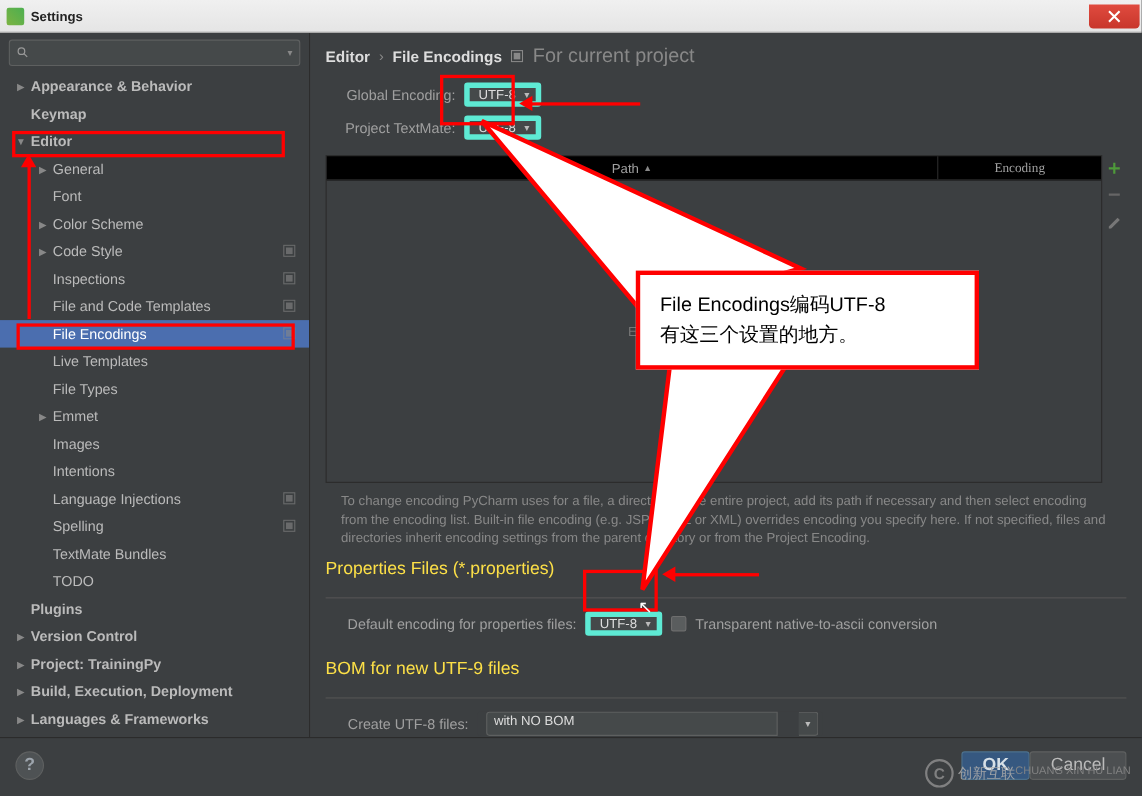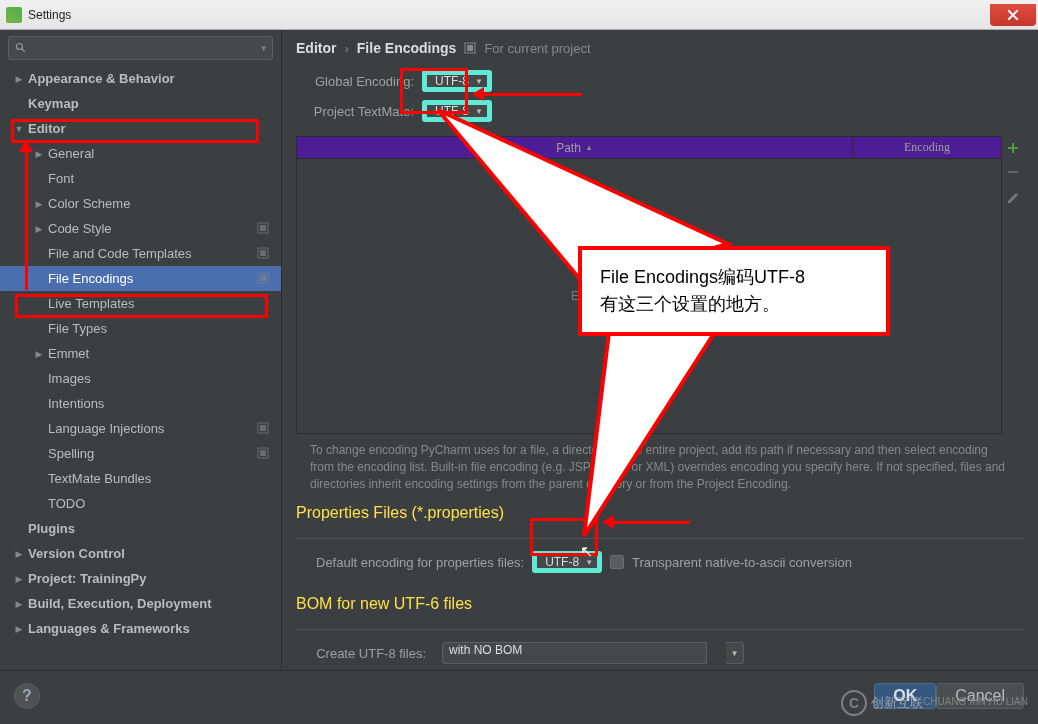--- a/index.html
+++ b/index.html
@@ -1,21 +1,21 @@
 <!DOCTYPE html>
 <html><head>
 <meta charset="utf-8">
 <style>
 * { margin:0; padding:0; box-sizing:border-box; font-family:"Segoe UI",Arial,sans-serif; }
 body { width:1038px; height:724px; background:#3c3f41; overflow:hidden; position:relative; }
 
 
 .titlebar { height:30px; background:linear-gradient(#f0f0f0,#e5e5e5); display:flex; align-items:center; border-bottom:1px solid #aaa; }
 .titlebar .app-icon { width:16px; height:16px; margin:0 6px; background:linear-gradient(45deg,#7cb342,#4caf50); border-radius:2px; }
-.titlebar .title { font-size:12px; color:#222; }
+.titlebar .title { font-size:12px; color:#222;font-weight:bold; }
 .titlebar .closebtn { margin-left:auto; width:46px; height:22px; background:linear-gradient(#e04b3f,#c8362b); border-radius:0 0 4px 4px; display:flex; align-items:center; justify-content:center; margin-right:2px; }
 .titlebar .closebtn svg { width:12px; height:12px; fill:#fff; }
 
 
 .main { display:flex; height:640px; }
 
 
 .sidebar { width:282px; background:#3c3f41; border-right:1px solid #2b2b2b; display:flex; flex-direction:column; }
 .searchbar { margin:6px 8px; height:24px; background:#45494a; border:1px solid #5e6060; border-radius:3px; display:flex; align-items:center; padding:0 6px; }
 .searchbar svg { width:12px; height:12px; fill:#999; }
@@ -29,36 +29,36 @@
 .tree-item .trail-icon { width:14px; height:14px; margin-right:10px; opacity:.6; }
 .tree-item.bold .label { font-weight:600; }
 .indent-0{padding-left:14px}.indent-1{padding-left:34px}
 
 
 .panel { flex:1; background:#3c3f41; display:flex; flex-direction:column; padding:10px 14px 0 14px; color:#bbb; font-size:13px; overflow:hidden; }
 .breadcrumb { display:flex; align-items:center; gap:8px; margin-bottom:14px; }
 .breadcrumb .crumb { color:#ddd; font-weight:600; font-size:14px; }
 .breadcrumb .sep { color:#888; }
 .breadcrumb .meta-icon { width:12px;height:12px; fill:#888; }
-.breadcrumb .meta { color:#888; font-size:13px; }
+.breadcrumb .meta { color:#888; font-size:18px; }
 
 .row { display:flex; align-items:center; gap:8px; margin-bottom:8px; }
 .row label { width:118px; text-align:right; color:#a0a0a0; }
 
 .dropdown { background:#45494a; border:5px solid #5eead4; border-radius:3px; height:22px; display:flex; align-items:center; padding:0 4px 0 8px; color:#ddd; font-size:12px; min-width:56px; justify-content:space-between; gap:6px; }
 .dropdown.wide { min-width:314px; }
 .dropdown .tri { font-size:8px; color:#bbb; }
 .dropdown.combo { border: none; background:#3c3f41;gap:19px;}
 .dropdown.combo .combo-input { flex:1; background:#45494a; border:1px solid #5e6060; border-radius:3px 0 0 3px; height:22px; padding:0 6px; color:#ddd; font-size:12px;}
 .dropdown.combo .combo-btn { width:18px; height:22px; background:#45494a;border:1px solid #5e6060; border-left:none; border-radius:0 3px 3px 0; display:flex;align-items:center;justify-content:center;}
 
 
 .table-wrap { display:flex; margin-top:6px; }
 .enc-table { flex:1; border:1px solid #2b2b2b; height:298px; background:#3c3f41; position:relative; }
-.table-head { display:flex; background:#4c1d95; height:22px; border-bottom:1px solid #2b2b2b; font-size:12px; color:#a0a0a0; }
+.table-head { display:flex; background:#000000; height:22px; border-bottom:1px solid #2b2b2b; font-size:12px; color:#a0a0a0; }
 .th-path { flex:1; display:flex;align-items:center;justify-content:center; gap:4px; border-right:1px solid #2b2b2b;}
 .th-enc { width:148px; display:flex;align-items:center;justify-content:center;font-family:Liberation Serif, serif; }
 .table-body { position:absolute; top:22px; left:0; right:0; bottom:0; display:flex; align-items:center; justify-content:center; color:#777; font-size:12px;}
 .table-tools { width:22px; display:flex; flex-direction:column; align-items:center; padding-top:4px; gap:8px; }
 .tool-btn { width:16px;height:16px; display:flex;align-items:center;justify-content:center; }
 .tool-btn svg{width:14px;height:14px;}
 
 .desc { font-size:12px; color:#888; line-height:1.4; margin:8px 0 12px 0; padding:0 14px;}
 .section-label { font-size:16px; color:#fde047; margin-bottom:10px; }
 .divider { border-top:1px solid #555; margin:6px 0 12px 0; }
@@ -131,20 +131,28 @@
           <span class="arrow"></span>
           <span class="label">Font</span>
         </div>
         <div class="tree-item indent-1">
           <span class="arrow">▶</span>
           <span class="label">Color Scheme</span>
         </div>
         <div class="tree-item indent-1">
           <span class="arrow">▶</span>
           <span class="label">Code Style</span>
+          <span class="trail-icon"><svg viewBox="0 0 12 12" width="12" height="12">
+              <rect x="1" y="1" width="10" height="10" fill="none" stroke="#888"></rect>
+              <rect x="3" y="3" width="6" height="6" fill="#888"></rect>
+            </svg></span>
+        </div>
+        <div class="tree-item indent-1">
+          <span class="arrow"></span>
+          <span class="label">Inspections</span>
           <span class="trail-icon"><svg viewBox="0 0 12 12" width="12" height="12">
               <rect x="1" y="1" width="10" height="10" fill="none" stroke="#888"></rect>
               <rect x="3" y="3" width="6" height="6" fill="#888"></rect>
             </svg></span>
         </div>
         <div class="tree-item indent-1">
           <span class="arrow"></span>
           <span class="label">File and Code Templates</span>
           <span class="trail-icon"><svg viewBox="0 0 12 12" width="12" height="12">
               <rect x="1" y="1" width="10" height="10" fill="none" stroke="#888"></rect>
@@ -290,21 +298,21 @@
     <div class="row" style="margin-left:20px">
       <label style="width:auto">Default encoding for properties files:</label>
       <div class="dropdown">
         <span>UTF-8</span>
           <span class="tri">▼</span>
       </div>
       <div class="checkbox"></div>
       <span style="color:#a0a0a0">Transparent native-to-ascii conversion</span>
     </div>
 
-    <div class="section-label" style="margin-top:14px">BOM for new UTF-6 files</div>
+    <div class="section-label" style="margin-top:14px">BOM for new UTF-9 files</div>
     <div class="divider"></div>
     <div class="row" style="margin-left:20px">
       <label style="width:110px">Create UTF-8 files:</label>
       <div class="dropdown combo wide">
         <div class="combo-input">with NO BOM</div>
         <div class="combo-btn">
             <span class="tri">▼</span>
           </div>
       </div>
     </div>

